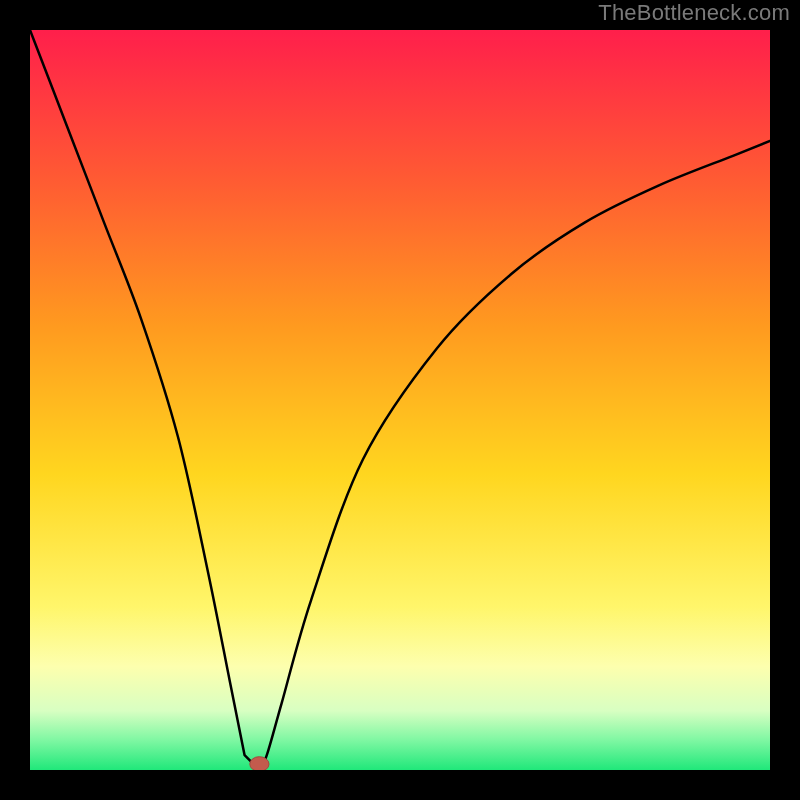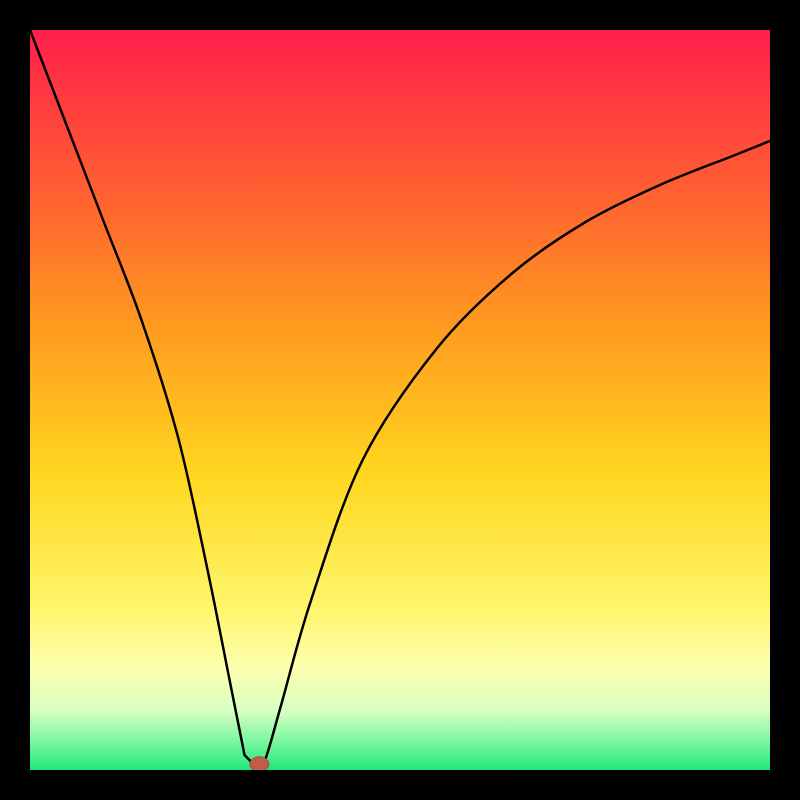--- a/index.html
+++ b/index.html
@@ -41,20 +41,21 @@
     display: block;
     width: 100%;
     height: 100%;
   }
 </style>
 </head>
 <body>
 
 <div class="frame">
 
+  <div class="watermark">TheBottleneck.com</div>
 
   <div class="plot">
     <svg viewBox="0 0 740 740" preserveAspectRatio="none">
       <defs>
         <linearGradient id="bg-grad" x1="0" y1="0" x2="0" y2="1">
         <stop offset="0.00%" stop-color="#ff1f4b"></stop>
             <stop offset="20.00%" stop-color="#ff5a33"></stop>
             <stop offset="40.00%" stop-color="#ff9a1f"></stop>
             <stop offset="60.00%" stop-color="#ffd61f"></stop>
             <stop offset="78.00%" stop-color="#fff66b"></stop>

